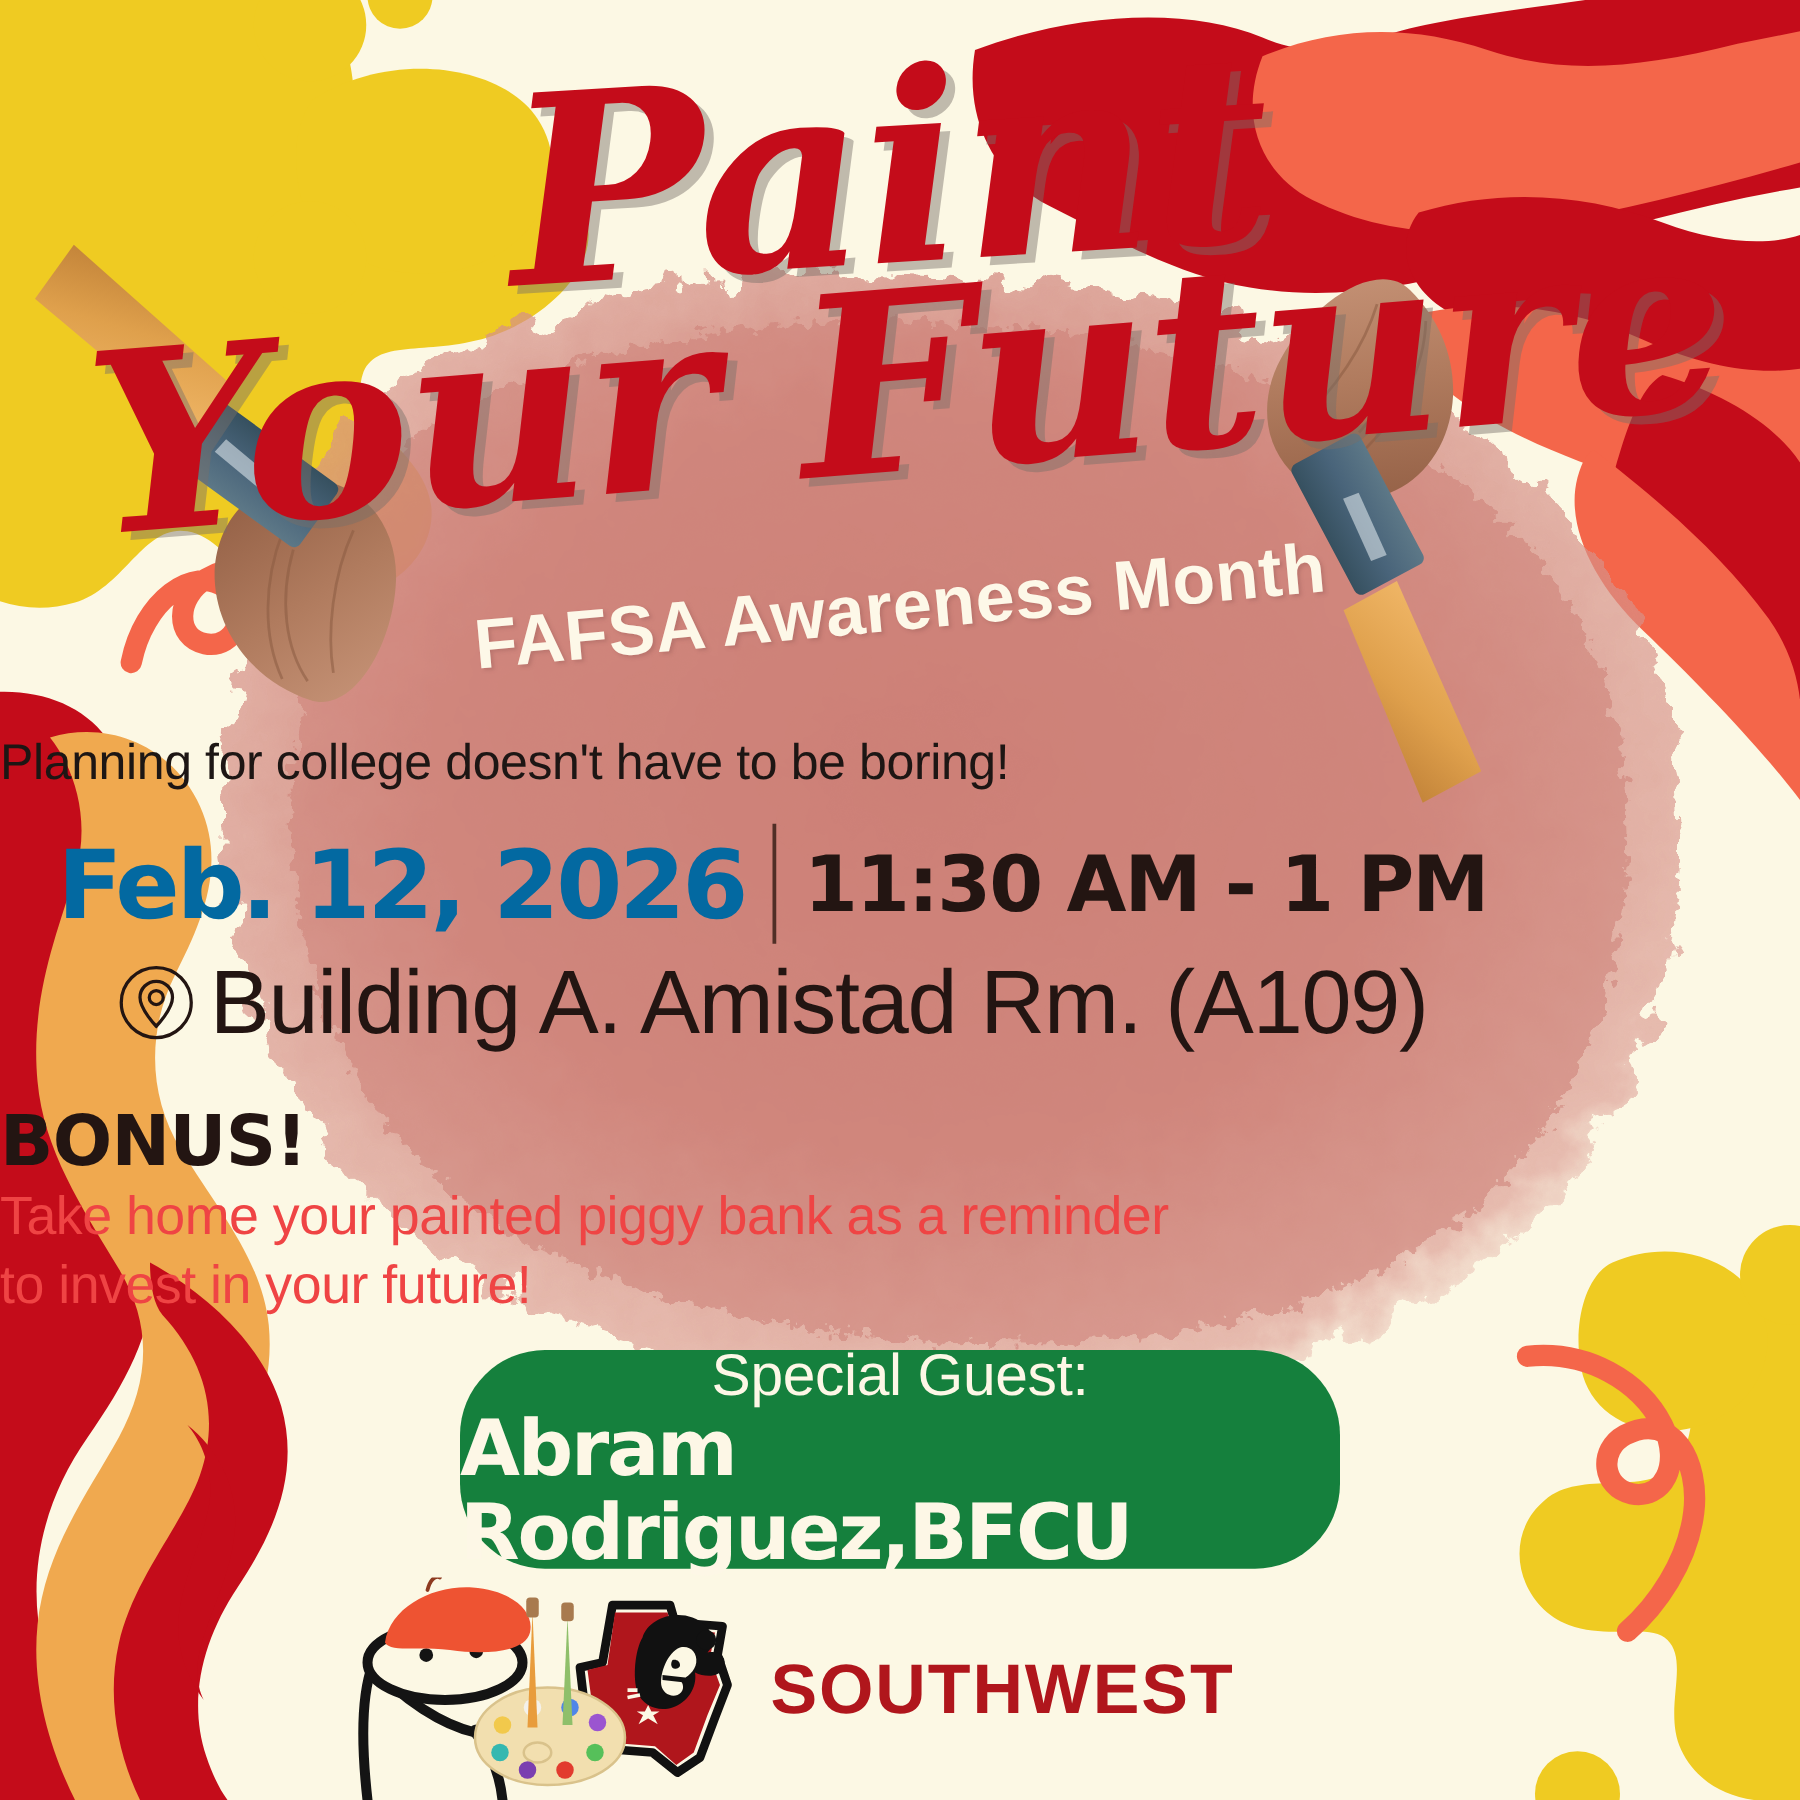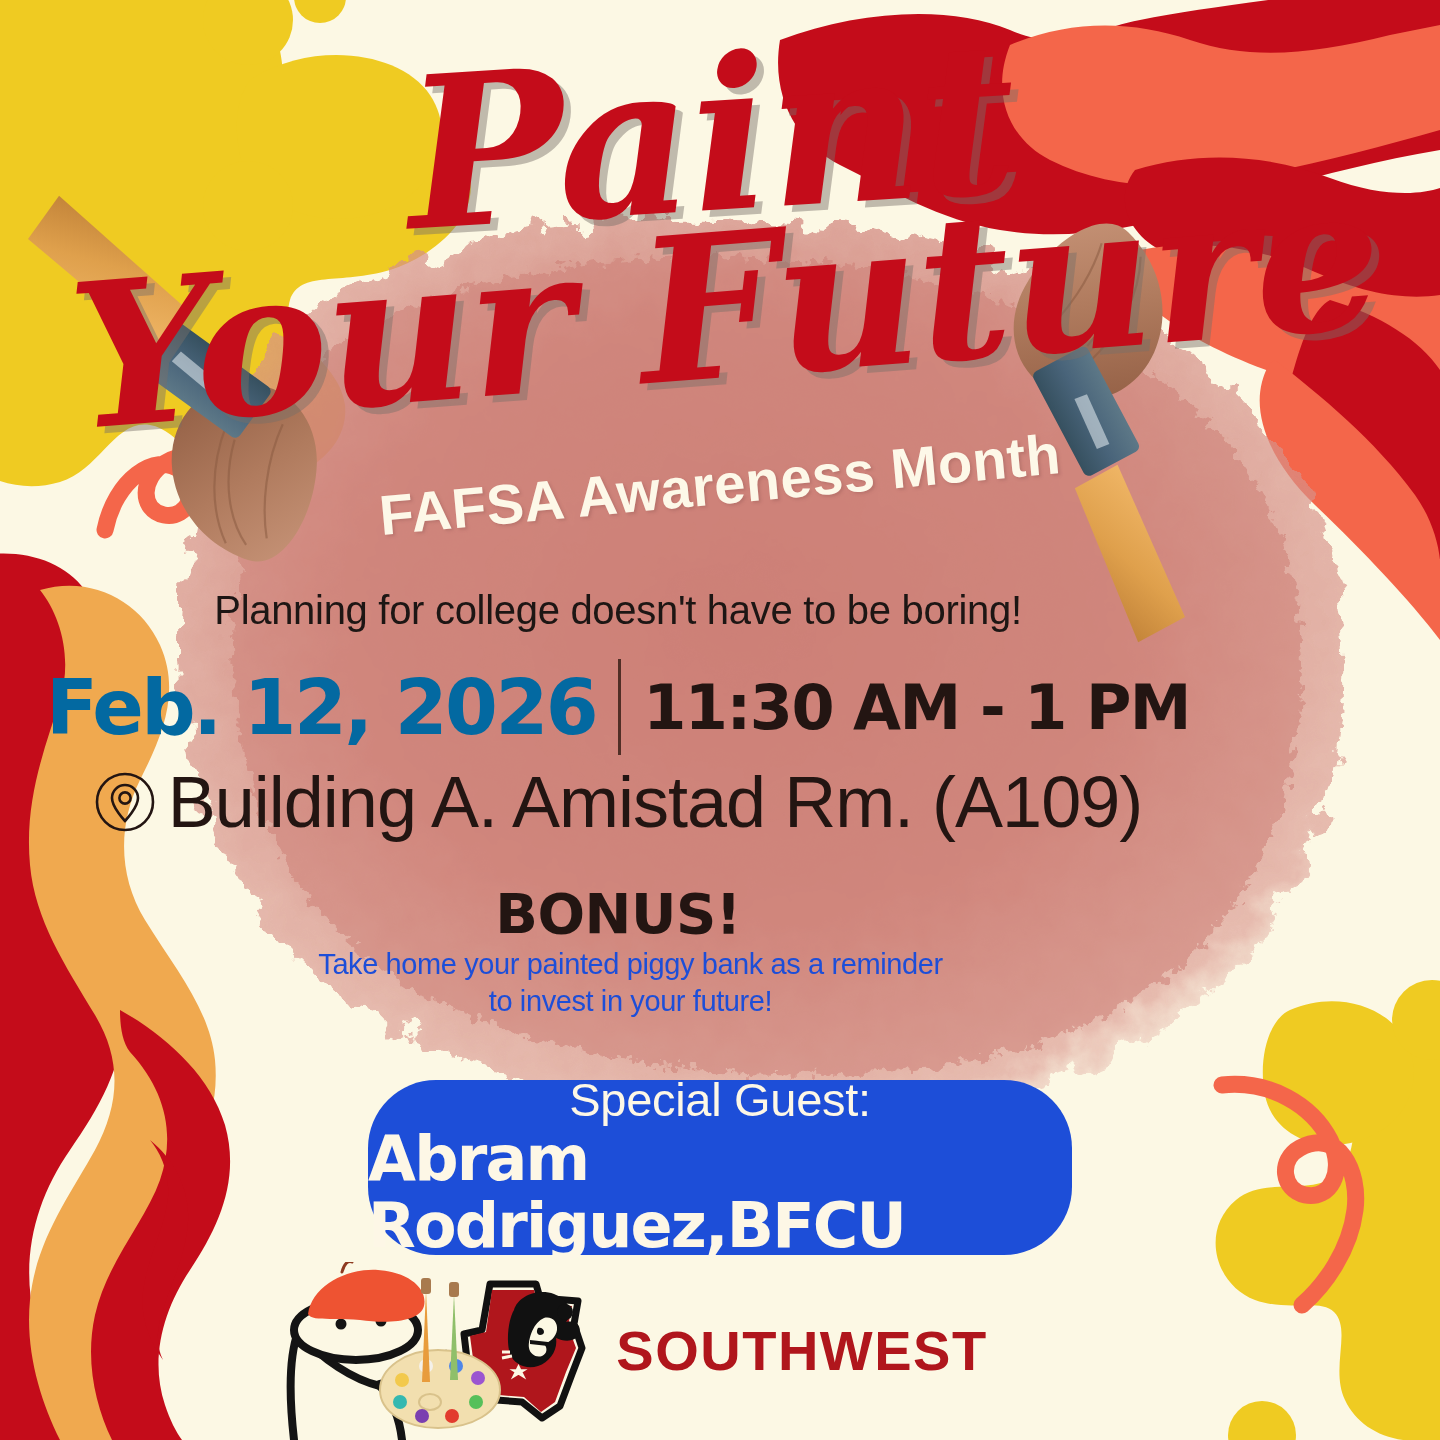--- a/index.html
+++ b/index.html
@@ -50,21 +50,21 @@
     font-size:56px;font-weight:bold;
     color:#fdf8e8;
     letter-spacing:.5px;
     transform:rotate(-5.2deg);
     text-shadow:2px 2px 3px rgba(150,90,85,.35);
   }
 
   
   #content{
     position:absolute;left:0;top:588px;width:1236px;
-    text-align:center;z-index:42;
+    z-index:42;
   }
   #tagline{
     font-size:40px;color:#1d1614;letter-spacing:-.3px;
     margin-bottom:26px;
   }
   #datetime-row{
     display:flex;align-items:center;justify-content:center;
     gap:22px;margin-bottom:6px;
   }
   #date-text{
@@ -84,28 +84,28 @@
   }
   #location-text{
     font-size:72px;color:#231512;letter-spacing:-1px;
   }
   #bonus-title{
     font-size:56px;font-weight:bold;color:#231512;
     margin-top:38px;letter-spacing:-.5px;
     font-family:"DejaVu Sans", sans-serif;
   }
   .bonus-line{
-    font-size:29px;color:#1d4ed8;line-height:1.28;letter-spacing:-.4px;padding-left:25px;
+    font-size:43px;color:#ef4444;line-height:1.28;letter-spacing:-.4px;
   }
 
   
   #guest-pill{
     position:absolute;left:368px;top:1080px;
     width:704px;height:175px;
-    background:#1d4ed8;
+    background:#15803d;
     border-radius:68px;
     z-index:45;
     display:flex;flex-direction:column;
     align-items:center;justify-content:center;
   }
   #guest-label{
     font-size:47px;color:#fdf7e6;letter-spacing:-.3px;line-height:1.05;
   }
   #guest-name{
     font-size:62px;font-weight:bold;color:#fdf7e6;letter-spacing:-1.8px;

